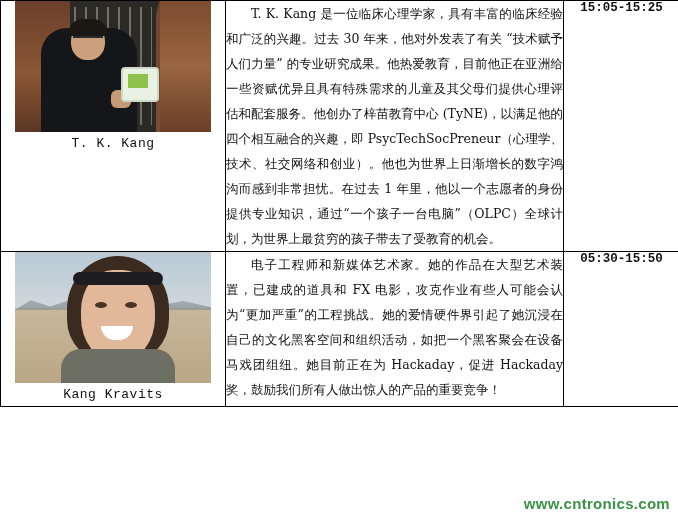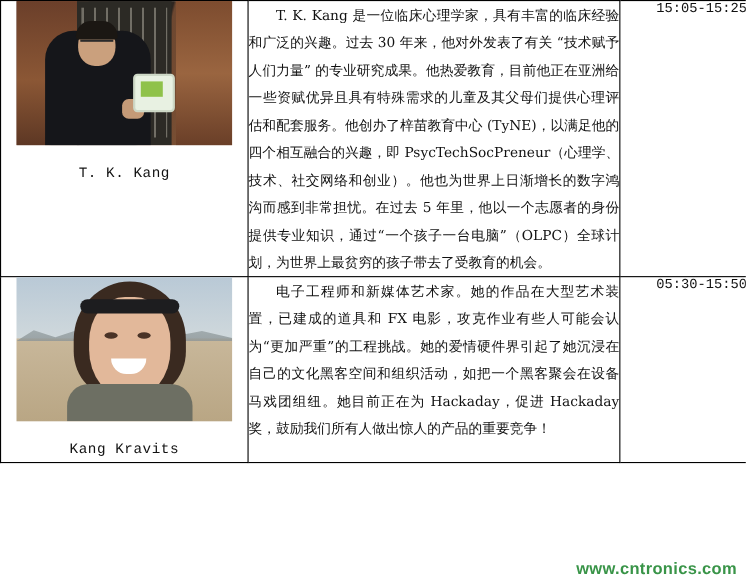--- a/index.html
+++ b/index.html
@@ -38,42 +38,43 @@
     height: 131px;
     margin: 0 auto;
     position: relative;
     overflow: hidden;
     border: 0;
   }
   .speaker-name {
     font-family: "Liberation Mono", monospace;
     font-size: 13px;
     letter-spacing: 0.5px;
-    padding-top: 18px;
+    padding-top: 4px;
     padding-bottom: 4px;
     color: #111;
   }
   .bio-cell {
     padding: 8px 9px 8px 9px;
   }
   .bio-text {
     font-family: "DejaVu Serif", serif;
     font-size: 12.5px;
     line-height: 25px;
     text-align: justify;
     text-indent: 2em;
     color: #111;
     word-break: break-all;
   }
   .time-cell {
     padding: 7px 6px 4px 8px;
     font-family: "Liberation Mono", monospace;
     font-size: 12.5px;
     color: #111;
-    text-align: right;
+    text-align: center;
+    font-weight: bold;
   }
 
   
   .ph1 {
     background: linear-gradient(105deg, #5a3327 0%, #7b4a31 28%, #35261f 29%, #2d2520 62%, #6d4730 63%, #8a5a38 100%);
   }
   .ph1 .board {
     position: absolute;
     left: 28%;
     top: 0;
@@ -189,21 +190,21 @@
     left: 46px; bottom: 0; width: 114px; height: 34px;
     background: #6d6f63;
     border-radius: 20px 20px 0 0;
     z-index: 2;
   }
   .ph2 .faceWrap { position: absolute; inset: 0; }
 
   .watermark {
     position: absolute;
     right: 8px;
-    bottom: 5px;
+    bottom: 19px;
     font-family: "Liberation Sans", sans-serif;
     font-size: 15px;
     font-weight: bold;
     color: #2f8f3f;
     letter-spacing: 0.3px;
     opacity: .95;
   }
 </style>
 </head>
 <body>
@@ -220,21 +221,21 @@
           <div class="person"></div>
           <div class="head"></div>
           <div class="hair"></div>
           <div class="glasses"></div>
           <div class="hand"></div>
           <div class="device"></div>
         </div>
         <div class="speaker-name">T. K.  Kang</div>
       </td>
       <td class="col-bio bio-cell">
-        <div class="bio-text">T. K. Kang 是一位临床心理学家，具有丰富的临床经验和广泛的兴趣。过去 30 年来，他对外发表了有关 “技术赋予人们力量” 的专业研究成果。他热爱教育，目前他正在亚洲给一些资赋优异且具有特殊需求的儿童及其父母们提供心理评估和配套服务。他创办了梓苗教育中心 (TyNE)，以满足他的四个相互融合的兴趣，即 PsycTechSocPreneur（心理学、技术、社交网络和创业）。他也为世界上日渐增长的数字鸿沟而感到非常担忧。在过去 5 年里，他以一个志愿者的身份提供专业知识，通过“一个孩子一台电脑”（OLPC）全球计划，为世界上最贫穷的孩子带去了受教育的机会。</div>
+        <div class="bio-text">T. K. Kang 是一位临床心理学家，具有丰富的临床经验和广泛的兴趣。过去 30 年来，他对外发表了有关 “技术赋予人们力量” 的专业研究成果。他热爱教育，目前他正在亚洲给一些资赋优异且具有特殊需求的儿童及其父母们提供心理评估和配套服务。他创办了梓苗教育中心 (TyNE)，以满足他的四个相互融合的兴趣，即 PsycTechSocPreneur（心理学、技术、社交网络和创业）。他也为世界上日渐增长的数字鸿沟而感到非常担忧。在过去 1 年里，他以一个志愿者的身份提供专业知识，通过“一个孩子一台电脑”（OLPC）全球计划，为世界上最贫穷的孩子带去了受教育的机会。</div>
       </td>
       <td class="col-time time-cell">15:05-15:25</td>
     </tr>
 
     <tr>
       <td class="col-photo photo-cell">
         <div class="photo-frame ph2">
           <div class="mountains"></div>
           <div class="faceWrap">
             <div class="hair2"></div>

